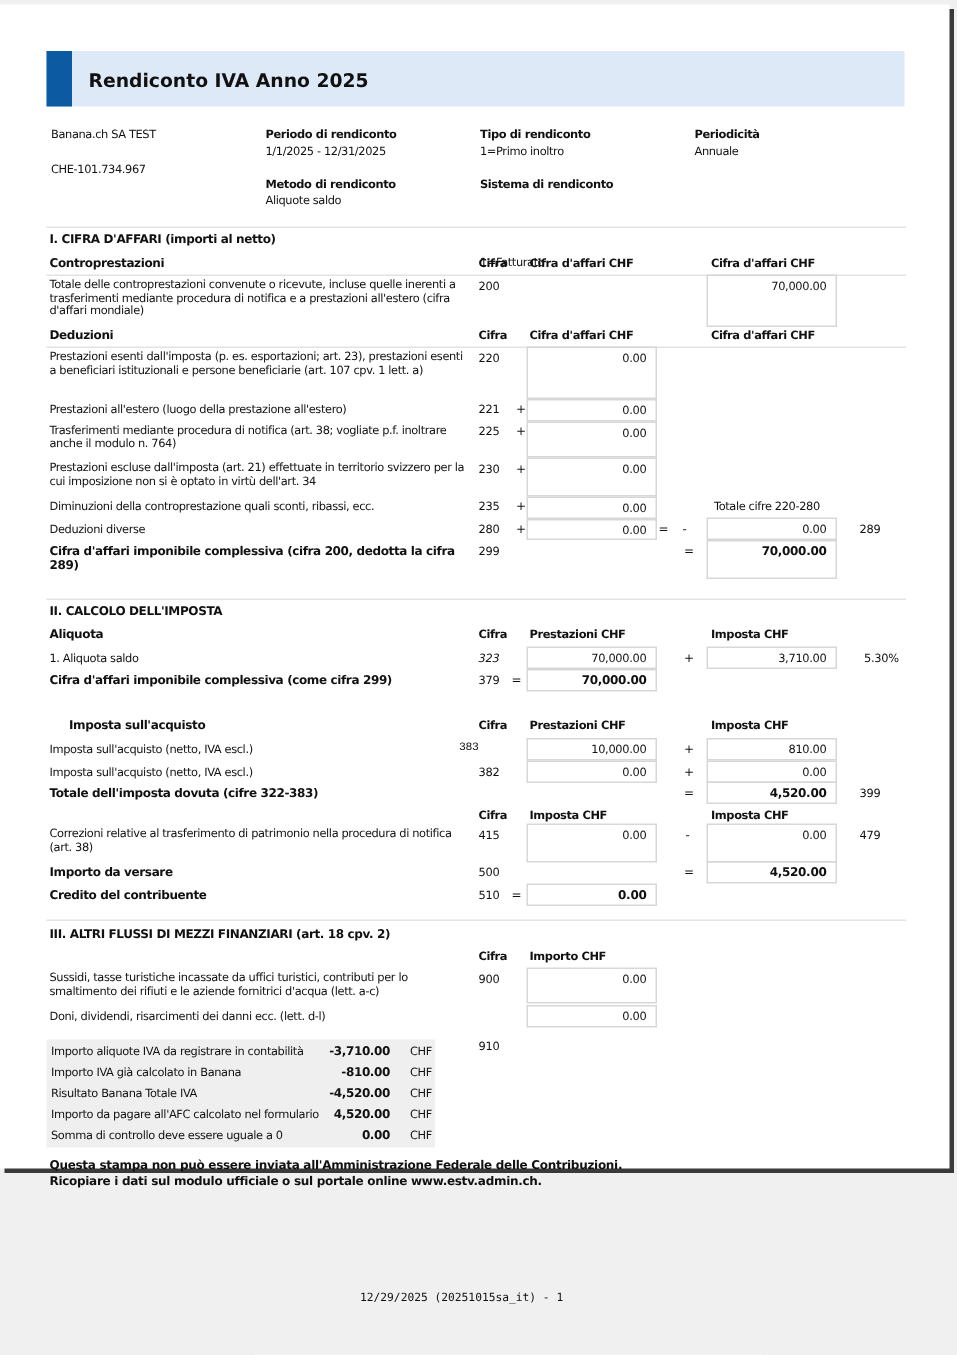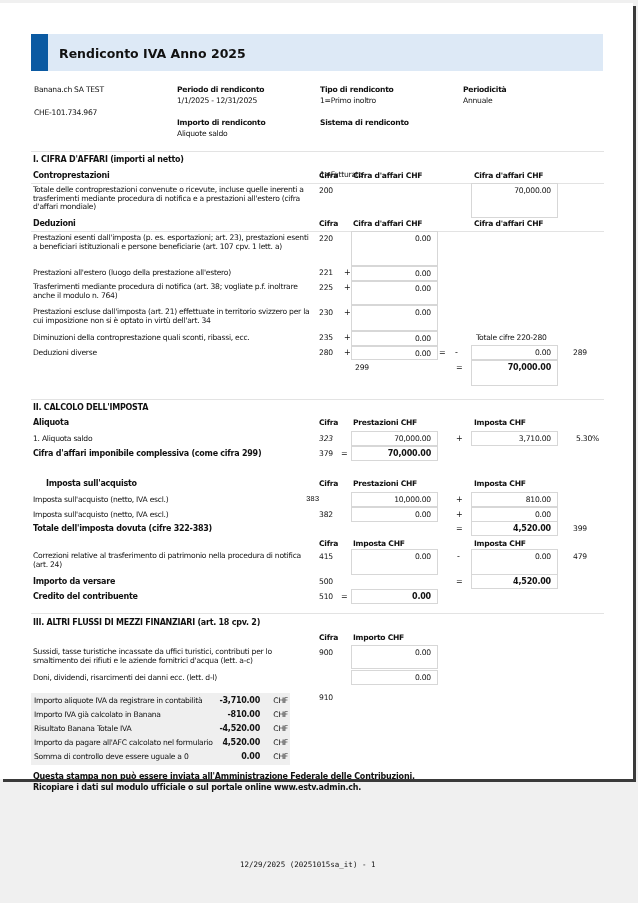--- a/index.html
+++ b/index.html
@@ -42,21 +42,21 @@
   <div class="title-bar">
     <div class="title-accent"></div>
     <div class="title-text">Rendiconto IVA Anno 2025</div>
   </div>
 
   <div class="abs lbl" style="left:34px;top:82px;">Banana.ch SA TEST</div>
   <div class="abs lbl" style="left:34px;top:105px;">CHE-101.734.967</div>
 
   <div class="abs lbl b" style="left:177px;top:82px;">Periodo di rendiconto</div>
   <div class="abs lbl" style="left:177px;top:93px;">1/1/2025 - 12/31/2025</div>
-  <div class="abs lbl b" style="left:177px;top:115px;">Importo di rendiconto</div>
+  <div class="abs lbl b" style="left:177px;top:115px;">Metodo di rendiconto</div>
   <div class="abs lbl" style="left:177px;top:126px;">Aliquote saldo</div>
 
   <div class="abs lbl b" style="left:320px;top:82px;">Tipo di rendiconto</div>
   <div class="abs lbl" style="left:320px;top:93px;">1=Primo inoltro</div>
   <div class="abs lbl b" style="left:320px;top:115px;">Sistema di rendiconto</div>
   <div class="abs lbl" style="left:320px;top:126px;margin-top:41px;">1=Fatturato</div>
 
   <div class="abs lbl b" style="left:463px;top:82px;">Periodicità</div>
   <div class="abs lbl" style="left:463px;top:93px;">Annuale</div>
 
@@ -105,21 +105,22 @@
 
   <div class="abs lbl" style="left:33px;top:345px;">Deduzioni diverse</div>
   <div class="code" style="left:319px;top:345px;">280</div>
   <div class="op" style="left:344px;top:345px;">+</div>
   <div class="box" style="left:351px;top:343px;width:87px;height:14px;">0.00</div>
   <div class="op" style="left:439px;top:345px;">=</div>
   <div class="op" style="left:455px;top:345px;">-</div>
   <div class="box" style="left:471px;top:342px;width:87px;height:15px;">0.00</div>
   <div class="code" style="left:573px;top:345px;">289</div>
 
-  <div class="code" style="left:319px;top:360px;margin-left:36px;">299</div>
+  <div class="abs lbl b" style="left:33px;top:360px;white-space:normal;width:282px;line-height:9px;font-size:8px;">Cifra d'affari imponibile complessiva (cifra 200, dedotta la cifra 289)</div>
+  <div class="code" style="left:319px;top:360px;">299</div>
   <div class="op" style="left:456px;top:360px;">=</div>
   <div class="box bold" style="left:471px;top:357px;width:87px;height:26px;">70,000.00</div>
 
   <div class="hline" style="left:31px;top:396px;width:573px;"></div>
   <div class="abs lbl b" style="left:33px;top:400px;font-size:8px;">II. CALCOLO DELL'IMPOSTA</div>
   <div class="abs lbl b" style="left:33px;top:415px;font-size:8px;">Aliquota</div>
   <div class="abs lbl b" style="left:319px;top:415px;">Cifra</div>
   <div class="abs lbl b" style="left:353px;top:415px;">Prestazioni CHF</div>
   <div class="abs lbl b" style="left:474px;top:415px;">Imposta CHF</div>
 
@@ -154,21 +155,21 @@
 
   <div class="abs lbl b" style="left:33px;top:521px;font-size:8px;">Totale dell'imposta dovuta (cifre 322-383)</div>
   <div class="op" style="left:456px;top:521px;">=</div>
   <div class="box bold" style="left:471px;top:518px;width:87px;height:15px;">4,520.00</div>
   <div class="code" style="left:573px;top:521px;">399</div>
 
   <div class="abs lbl b" style="left:319px;top:536px;">Cifra</div>
   <div class="abs lbl b" style="left:353px;top:536px;">Imposta CHF</div>
   <div class="abs lbl b" style="left:474px;top:536px;">Imposta CHF</div>
 
-  <div class="abs lbl" style="left:33px;top:549px;white-space:normal;width:270px;line-height:8.5px;">Correzioni relative al trasferimento di patrimonio nella procedura di notifica (art. 24)</div>
+  <div class="abs lbl" style="left:33px;top:549px;white-space:normal;width:270px;line-height:8.5px;">Correzioni relative al trasferimento di patrimonio nella procedura di notifica (art. 38)</div>
   <div class="code" style="left:319px;top:549px;">415</div>
   <div class="box" style="left:351px;top:546px;width:87px;height:26px;">0.00</div>
   <div class="op" style="left:457px;top:549px;">-</div>
   <div class="box" style="left:471px;top:546px;width:87px;height:26px;">0.00</div>
   <div class="code" style="left:573px;top:549px;">479</div>
 
   <div class="abs lbl b" style="left:33px;top:574px;font-size:8px;">Importo da versare</div>
   <div class="code" style="left:319px;top:574px;">500</div>
   <div class="op" style="left:456px;top:574px;">=</div>
   <div class="box bold" style="left:471px;top:571px;width:87px;height:15px;">4,520.00</div>

